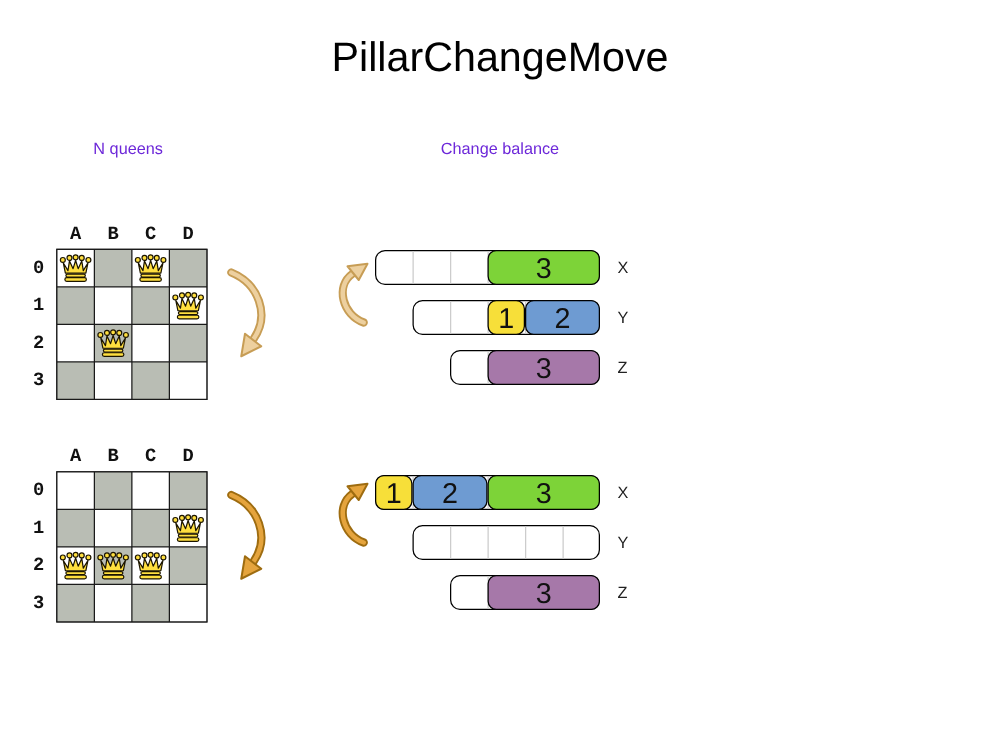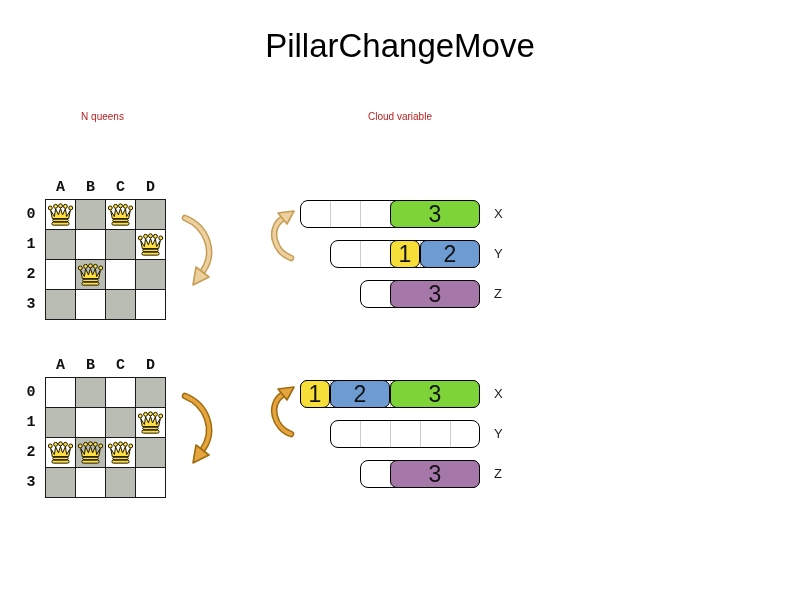--- a/index.html
+++ b/index.html
@@ -2,21 +2,21 @@
 <html style="--green: #7dd338; --yellow: #f7df39; --blue: #6e9bd2; --purple: #a678a9; --board-gray: #b9bdb4; --queen-gold: #ffdf3f; --arrow-tan-fill: #edd09f; --arrow-tan-stroke: #c79d55; --arrow-orange-fill: #e5a43d; --arrow-orange-stroke: #9e6c10;"><head>
 <meta charset="utf-8">
 <style>
   *{margin:0;padding:0;box-sizing:border-box}
   html,body{background:#fff}
   body{width:800px;height:600px;overflow:hidden;font-family:"Liberation Sans",sans-serif}
   .page{position:relative;width:800px;height:596px;background:#fff}
 
   .title{position:absolute;left:0;top:27px;width:100%;text-align:center;font-size:33px;color:#000}
   .subtitle{position:absolute;left:0;top:68px;width:100%;text-align:center;font-size:12.5px;color:#000}
-  .heading{position:absolute;font-size:10px;color:#b91c1c}
+  .heading{position:absolute;font-size:13px;color:#6d28d9}
   .heading-left{left:40px;top:111px;width:125px;text-align:center}
   .heading-right{left:300px;top:111px;width:200px;text-align:center}
 
   .col-header,.row-header{position:absolute;font-family:"Liberation Mono",monospace;
     font-weight:bold;font-size:15px;color:#111;text-align:center}
   .board{position:absolute;display:grid;grid-template-columns:repeat(4,29px);
     grid-template-rows:repeat(4,29px);gap:1px;background:#1a1a1a;border:1px solid #1a1a1a;
     width:121px;height:121px}
   .cell{display:flex;align-items:center;justify-content:center}
   .cell.light{background:#ffffff}
@@ -40,21 +40,21 @@
   .arrow.orange .outline{stroke:var(--arrow-orange-stroke)}
   .arrow.orange .body{stroke:var(--arrow-orange-fill)}
   .arrow.orange .head{fill:var(--arrow-orange-fill);stroke:var(--arrow-orange-stroke);stroke-width:1.6;stroke-linejoin:round}
 </style>
 </head>
 <body>
 
 <div class="page" id="page">
   <div class="title">PillarChangeMove</div>
   <div class="heading heading-left">N queens</div>
-  <div class="heading heading-right">Cloud variable</div>
+  <div class="heading heading-right">Change balance</div>
 
   <svg class="arrow tan" style="left:176px;top:214px" width="46" height="74" viewBox="0 0 46 74">
     <path class="outline" d="M9 4 C31 13, 40 38, 27 57"></path>
     <path class="body" d="M9 4 C31 13, 40 38, 27 57"></path>
     <polygon class="head" points="17,71 20,53 33,63"></polygon>
   </svg>
   <svg class="arrow orange" style="left:176px;top:392px" width="46" height="74" viewBox="0 0 46 74">
     <path class="outline" d="M9 4 C31 13, 40 38, 27 57"></path>
     <path class="body" d="M9 4 C31 13, 40 38, 27 57"></path>
     <polygon class="head" points="17,71 20,53 33,63"></polygon>

